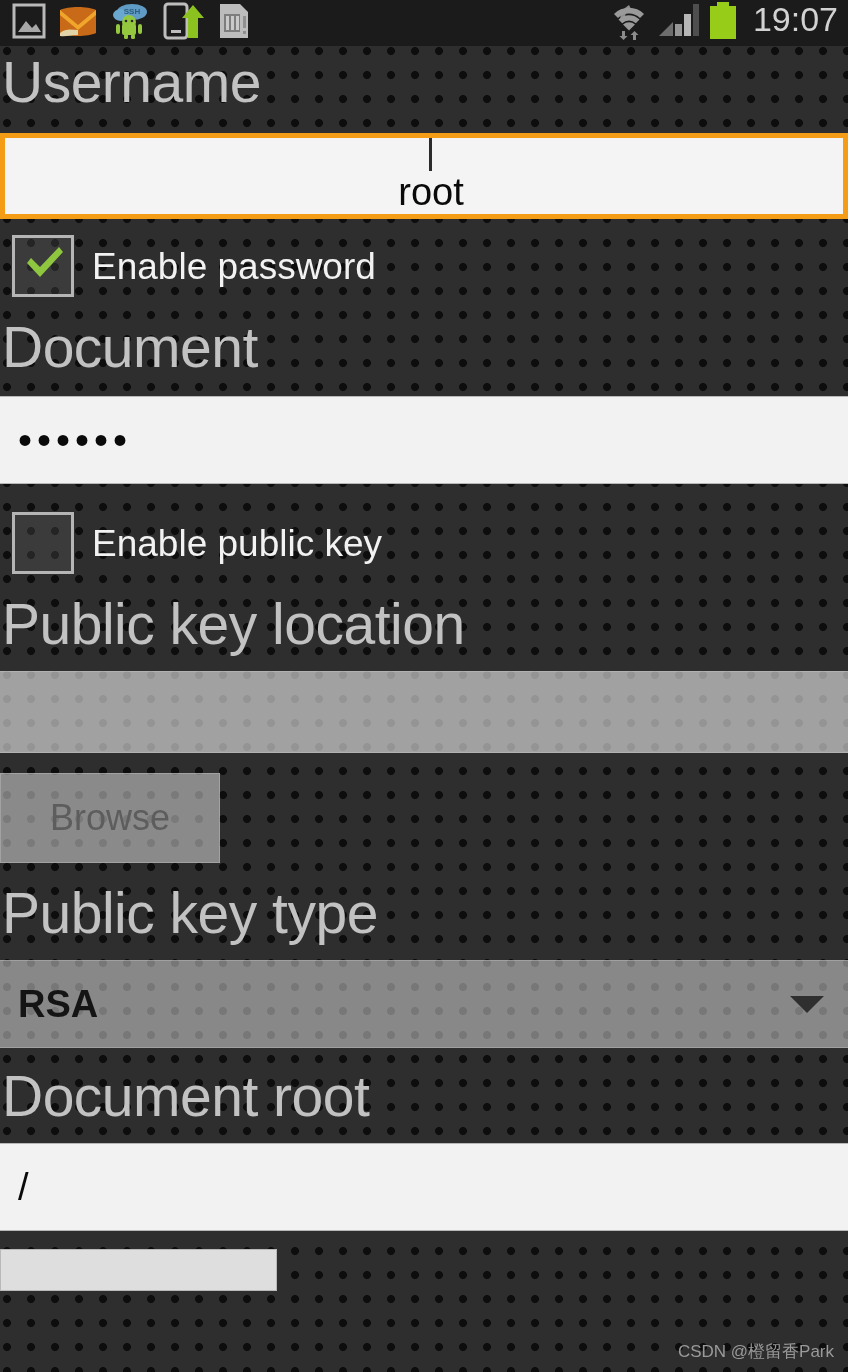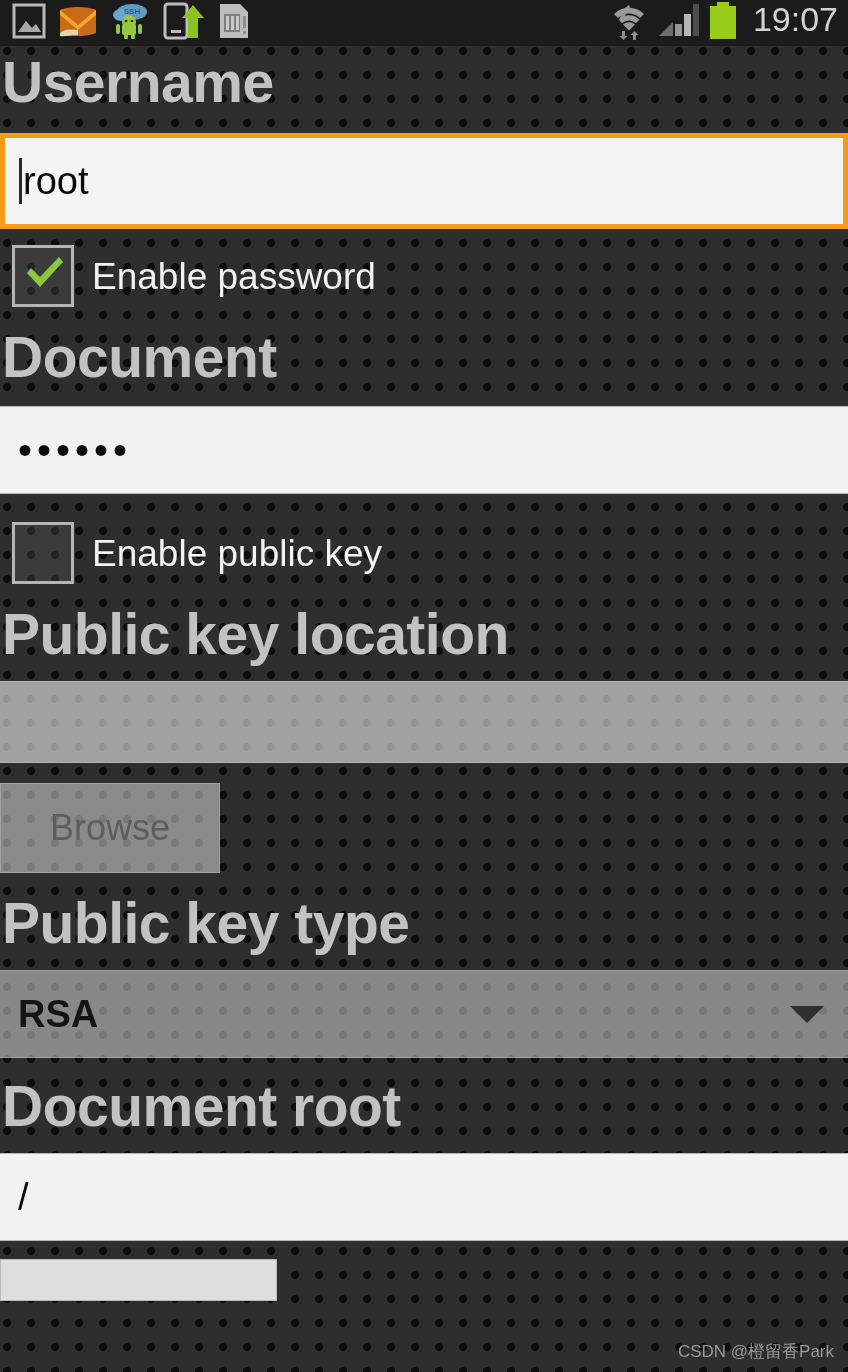--- a/index.html
+++ b/index.html
@@ -70,21 +70,21 @@
     width: 848px;
     height: 1326px;
     overflow: hidden;
   }
 
   .section-label {
     color: #c2c2c2;
     font-size: 57px;
     line-height: 57px;
     padding-left: 2px;
-    font-weight: 700;
+    font-weight: 400;
     letter-spacing: -0.5px;
     white-space: nowrap;
   }
 
   
   .field {
     box-sizing: border-box;
     width: 848px;
     background: #f2f2f2;
     border: 1px solid #b8b8b8;
@@ -306,21 +306,21 @@
       <span id="clock">19:07</span>
     </div>
   </div>
 
   <div id="content" class="dotted">
 
     <div style="height:8px;"></div>
     <div class="section-label">Username</div>
 
     <div style="height:22px;"></div>
-    <div class="field focused" style="height:96px;">
+    <div class="field focused" style="height:86px;flex-direction:column;">
       <span class="caret"></span>
         <span>root</span>
     </div>
 
     <div style="height:16px;"></div>
     <div class="check-row">
       <span class="checkbox">
         <span class="tick">
           <svg width="40" height="38" viewBox="0 0 40 38">
             <path d="M2 19 L6 14 L15 23 L34 3 L38 8 L15 33 Z" fill="#8ec63f"></path>

